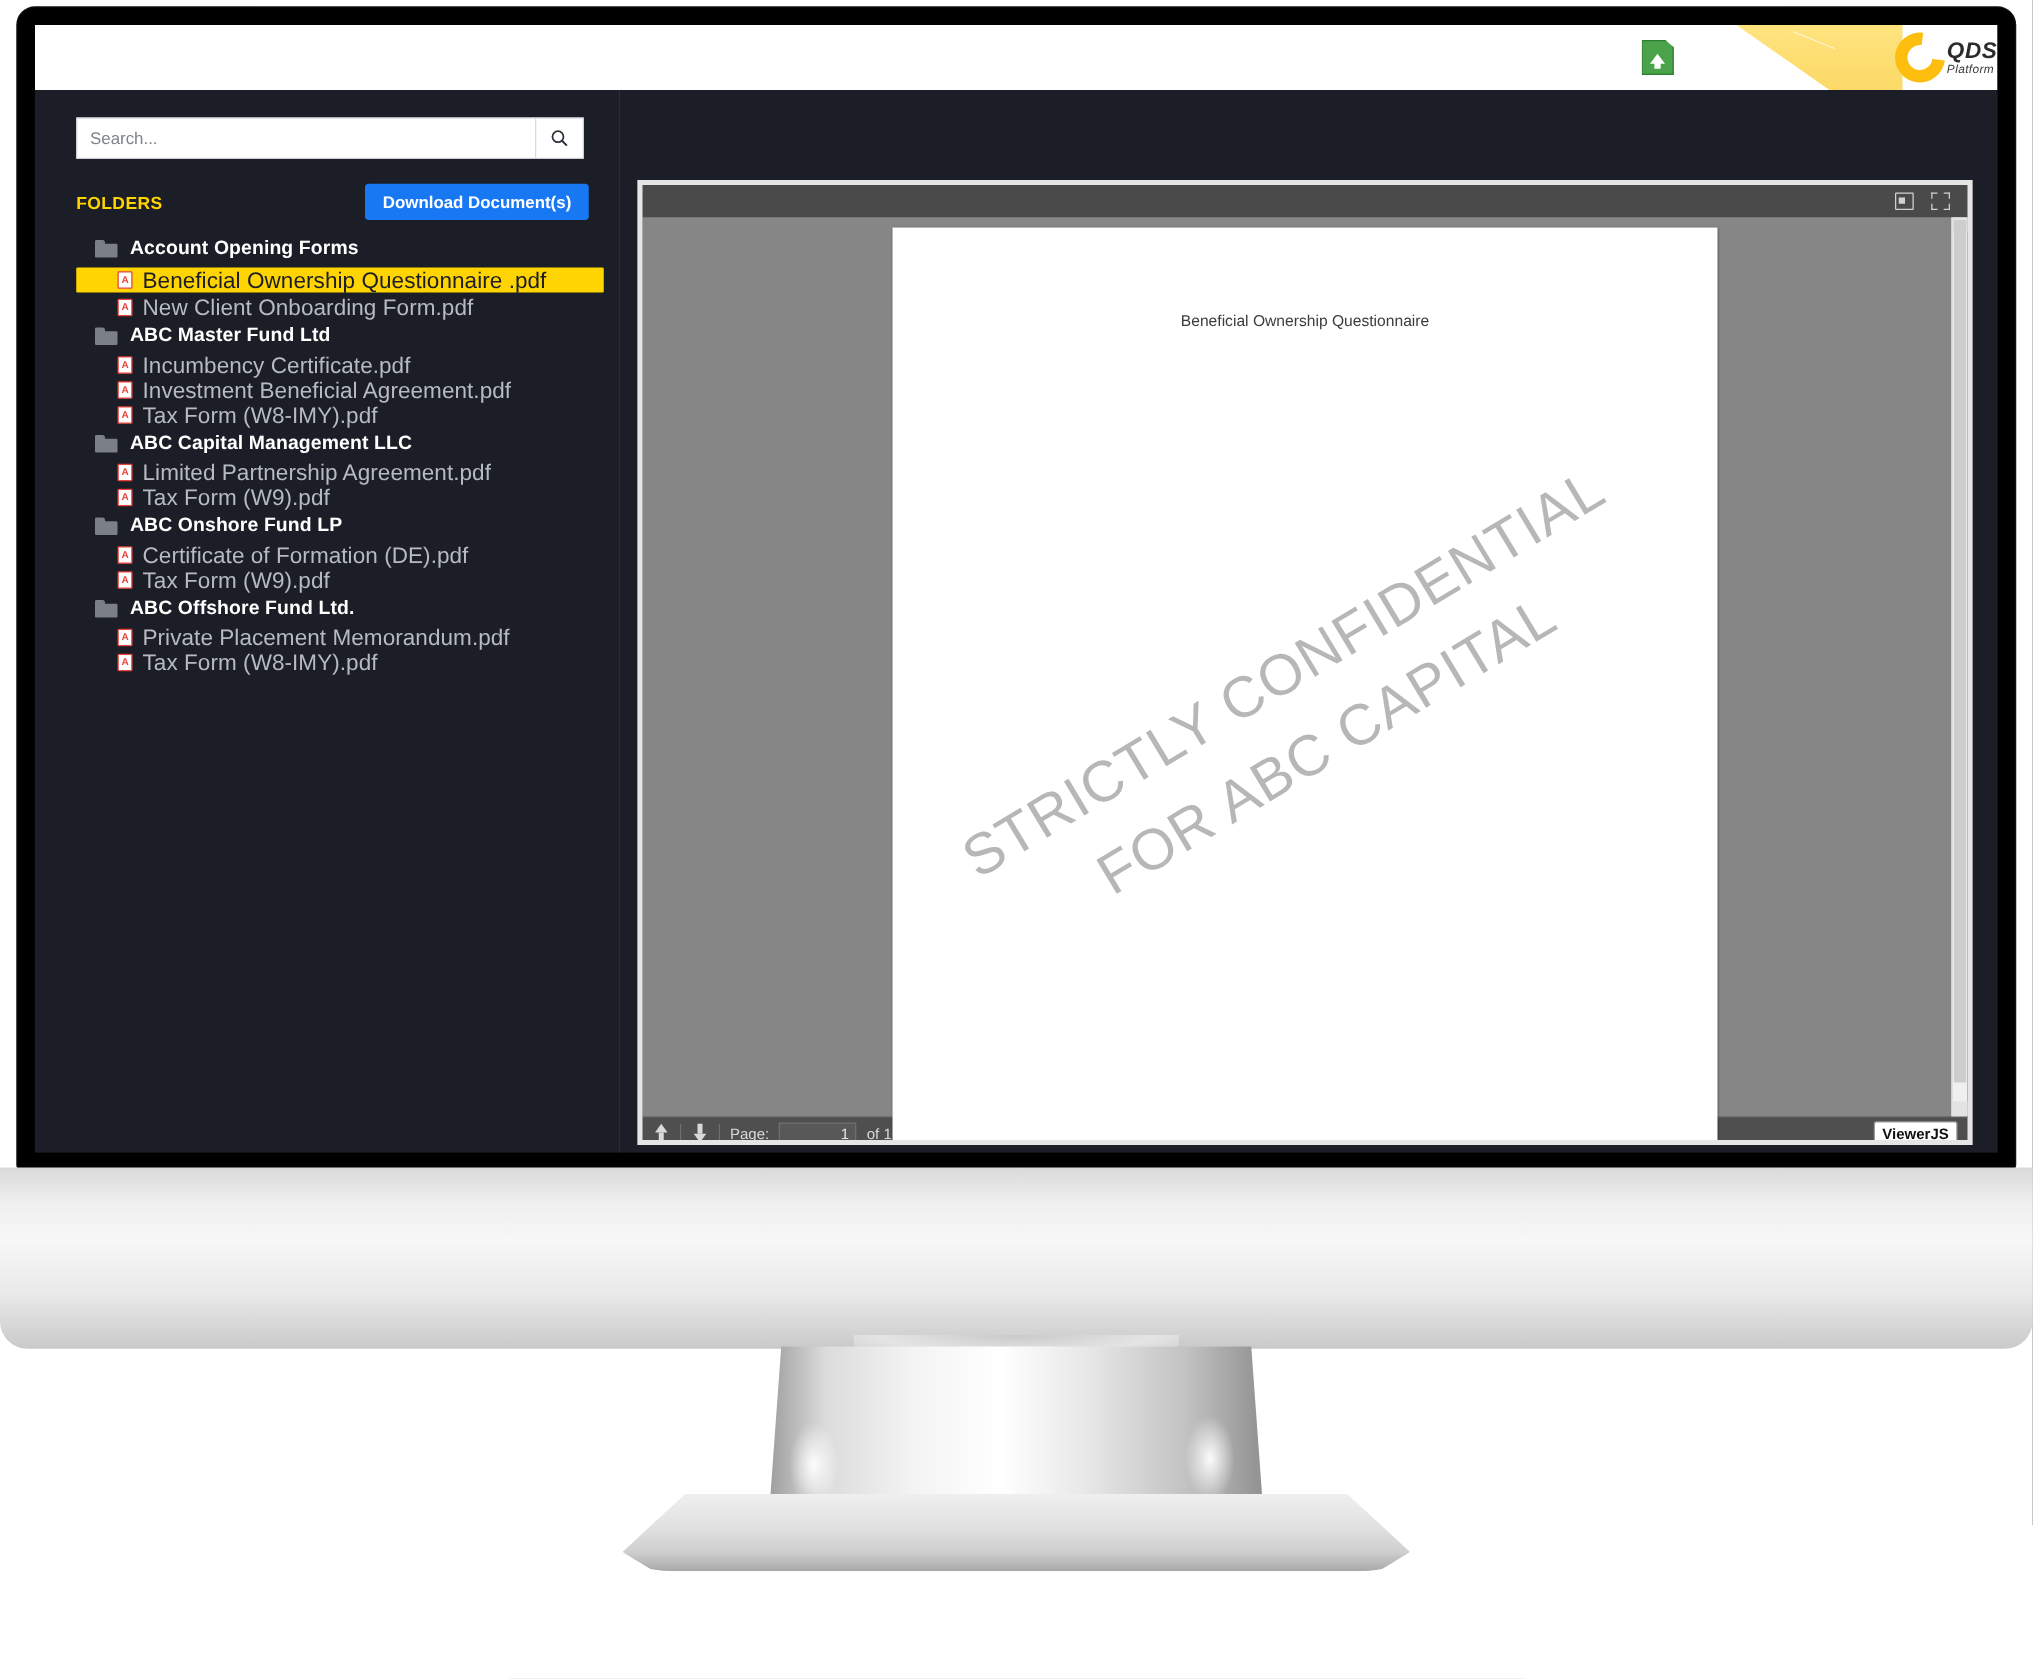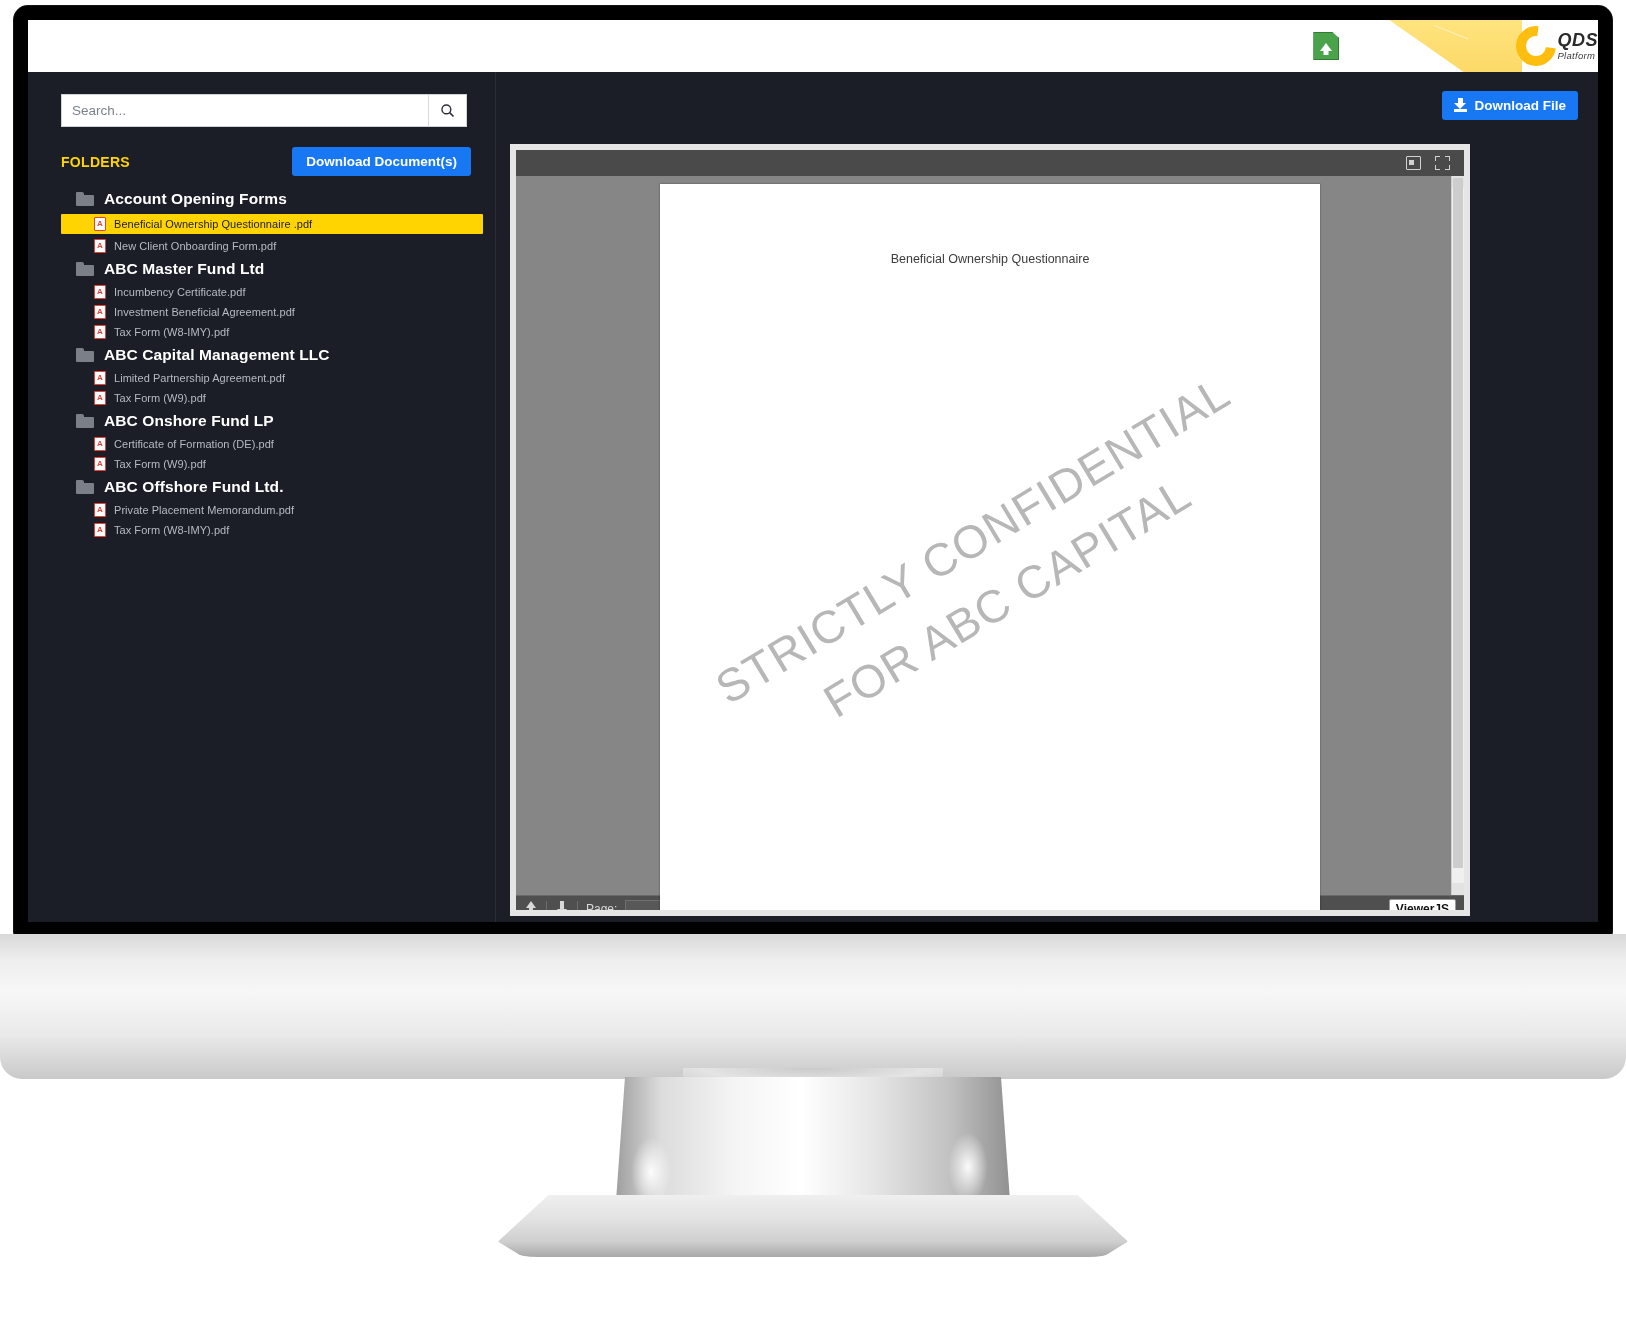--- a/index.html
+++ b/index.html
@@ -196,21 +196,21 @@
   .file-row.selected .file-name { color: #1b1e27; }
   .pdf-ico {
     width: 12px; height: 14px; flex: none;
     background: #ffffff; border: 1.6px solid #e8413a;
     border-radius: 1px;
     display: flex; align-items: center; justify-content: center;
     font-size: 8px; color: #e8413a; font-weight: bold;
     line-height: 1;
   }
   .file-name {
-    color: #b6bac3; font-size: 11px; letter-spacing: .05px;
+    color: #b6bac3; font-size: 18px; letter-spacing: .05px;
     white-space: nowrap;
   }
 
   
   .main {
     position: absolute; left: 468px; top: 52px;
     width: 1102px; height: 850px;
     background: #1b1e27;
   }
   .main-topbar {
@@ -234,23 +234,23 @@
     position: absolute; left: 0px; top: 5px; width: 0; height: 0;
     border-left: 6.5px solid transparent; border-right: 6.5px solid transparent;
     border-top: 6px solid #fff;
   }
   .dl-glyph .g-tray {
     position: absolute; left: 0; bottom: 0; width: 13px; height: 3px; background: #fff;
   }
 
   .viewer {
     position: absolute; left: 14px; top: 72px;
-    width: 960px; height: 772px;
+    width: 1068px; height: 772px;
     background: #868686;
-    border: 6px solid #e5e5e5;
+    border: 4px solid #e5e5e5;
     overflow: hidden;
   }
   .viewer-header {
     height: 26px; background: #4a4a4a;
     display: flex; align-items: center; justify-content: flex-end;
     gap: 14px; padding-right: 14px;
   }
   .vh-icon { width: 15px; height: 14px; position: relative; cursor: pointer; opacity: .95; }
   .vh-icon.present .scr {
     position: absolute; inset: 0; border: 1.6px solid #d9d9d9; border-radius: 1px;
@@ -473,30 +473,20 @@
           </div>
           <div class="file-row">
             <span class="pdf-ico">A</span>
             <span class="file-name">Tax Form (W8-IMY).pdf</span>
           </div>
         </div>
     </div>
 
     <div class="main">
 
-      <div class="main-topbar">
-        <button class="dl-file-btn">
-          <span class="dl-glyph">
-            <span class="g-stem"></span>
-              <span class="g-head"></span>
-              <span class="g-tray"></span>
-          </span>
-          <span>Download File</span>
-        </button>
-      </div>
 
       <div class="viewer">
 
         <div class="viewer-header">
           <div class="vh-icon present">
             <div class="scr"></div>
               <div class="dot"></div>
           </div>
           <div class="vh-icon full">
             <span class="c tl"></span>

